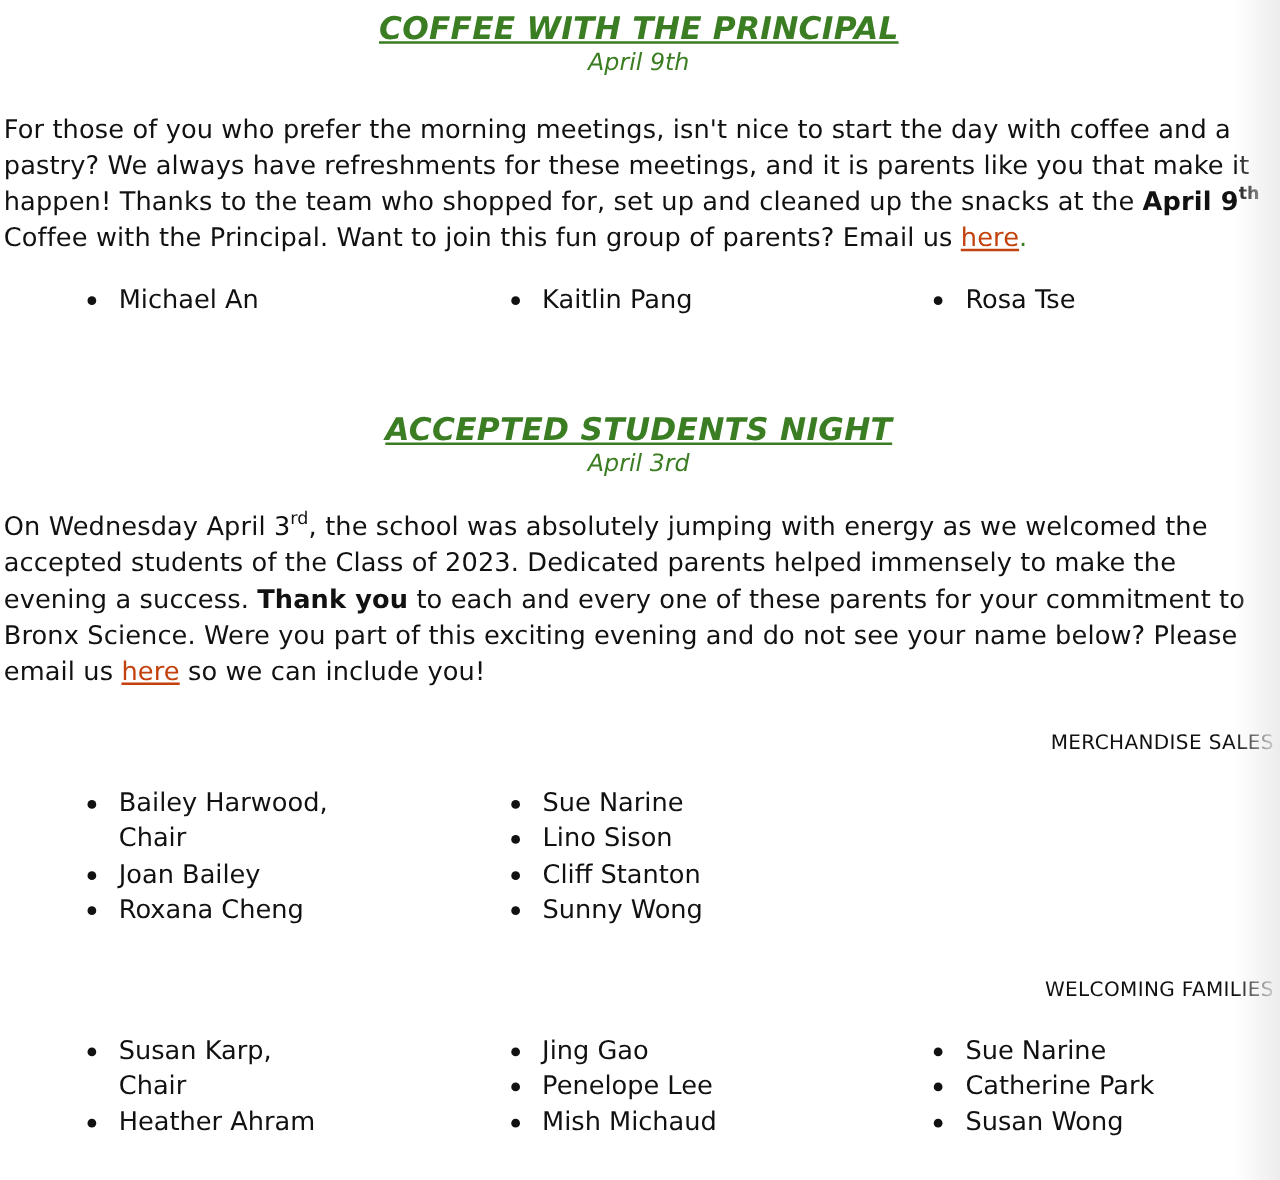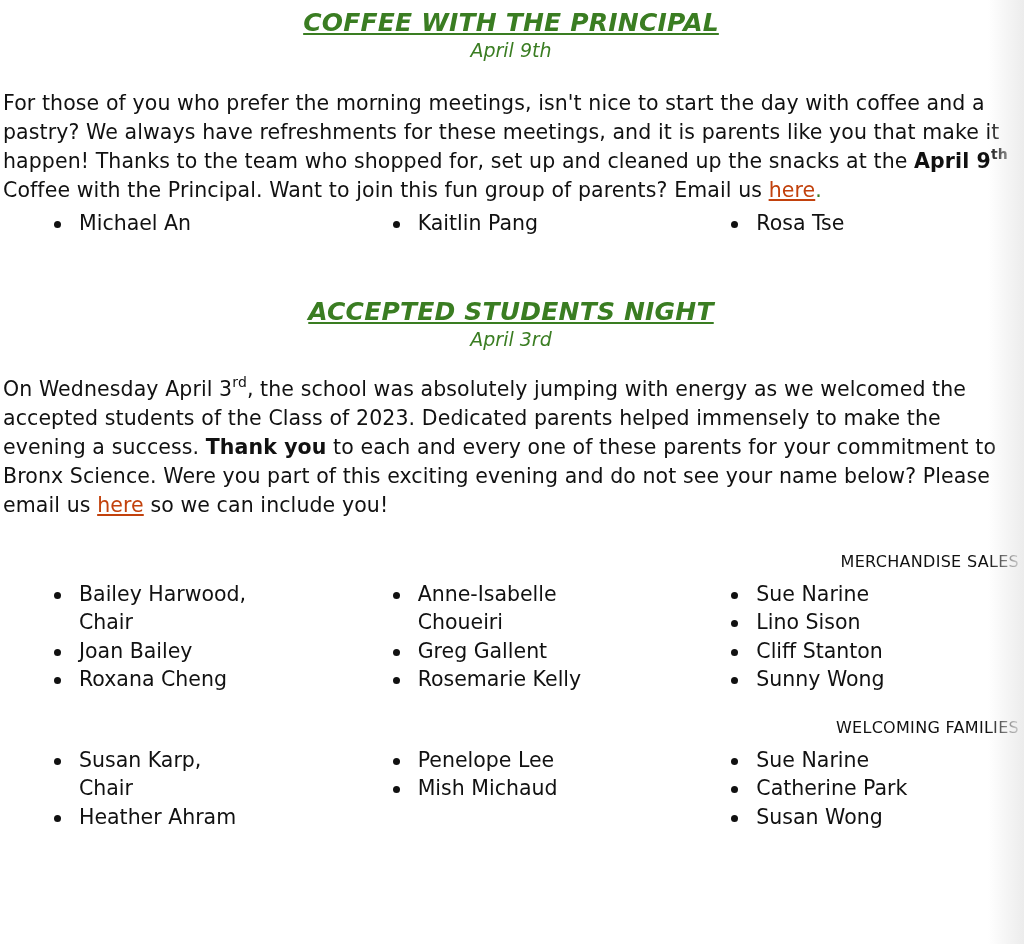--- a/index.html
+++ b/index.html
@@ -25,21 +25,21 @@
     font-size: 19px; line-height: 24px; margin: 0;
   }
   p.body {
     font-size: 20.5px; line-height: 29px; margin: 0; letter-spacing: 0.1px;
   }
   p.body b { font-weight: bold; }
   p.body sup { font-size: 14px; line-height: 0; vertical-align: 9px; font-weight: inherit; }
   a.link { color: #c2410c; text-decoration: underline; }
   .cols { display: flex; width: 1016px; }
   .col { width: 339px; }
-  ul.names { margin: 0; padding: 0 0 0 76px; list-style: none; }
+  ul.names { margin: 16px; padding: 0 0 0 76px; list-style: none; }
   ul.names li {
     position: relative; font-size: 20.5px; line-height: 28.5px;
     width: 200px;
   }
   ul.names li::before {
     content: ""; position: absolute; left: -25px; top: 12px;
     width: 7px; height: 7px; border-radius: 50%; background: #111;
   }
   .sub-heading {
     text-align: right; font-weight: normal; font-size: 16px; line-height: 28px;
@@ -85,47 +85,41 @@
       <div class="cols" style="margin-top:4px;">
         <div class="col">
           <ul class="names">
             <li style="width:190px;">Bailey Harwood, Chair</li>
             <li>Joan Bailey</li>
             <li>Roxana Cheng</li>
           </ul>
         </div>
         <div class="col">
           <ul class="names">
-            <li style="width:190px;">Anne-Isabelle Choueiri</li>
-            <li>Greg Gallent</li>
-            <li>Rosemarie Kelly</li>
-          </ul>
-        </div>
-        <div class="col">
-          <ul class="names">
             <li>Sue Narine</li>
             <li>Lino Sison</li>
             <li>Cliff Stanton</li>
             <li>Sunny Wong</li>
           </ul>
         </div>
       </div>
     </div>
 
     <div style="margin-top:20px;">
       <div class="sub-heading">WELCOMING FAMILIES</div>
       <div class="cols" style="margin-top:4px;">
         <div class="col">
           <ul class="names">
             <li style="width:170px;">Susan Karp, Chair</li>
             <li>Heather Ahram</li>
           </ul>
         </div>
         <div class="col">
           <ul class="names">
+            <li>Jing Gao</li>
             <li>Penelope Lee</li>
             <li>Mish Michaud</li>
           </ul>
         </div>
         <div class="col">
           <ul class="names">
             <li>Sue Narine</li>
             <li>Catherine Park</li>
             <li>Susan Wong</li>
           </ul>

